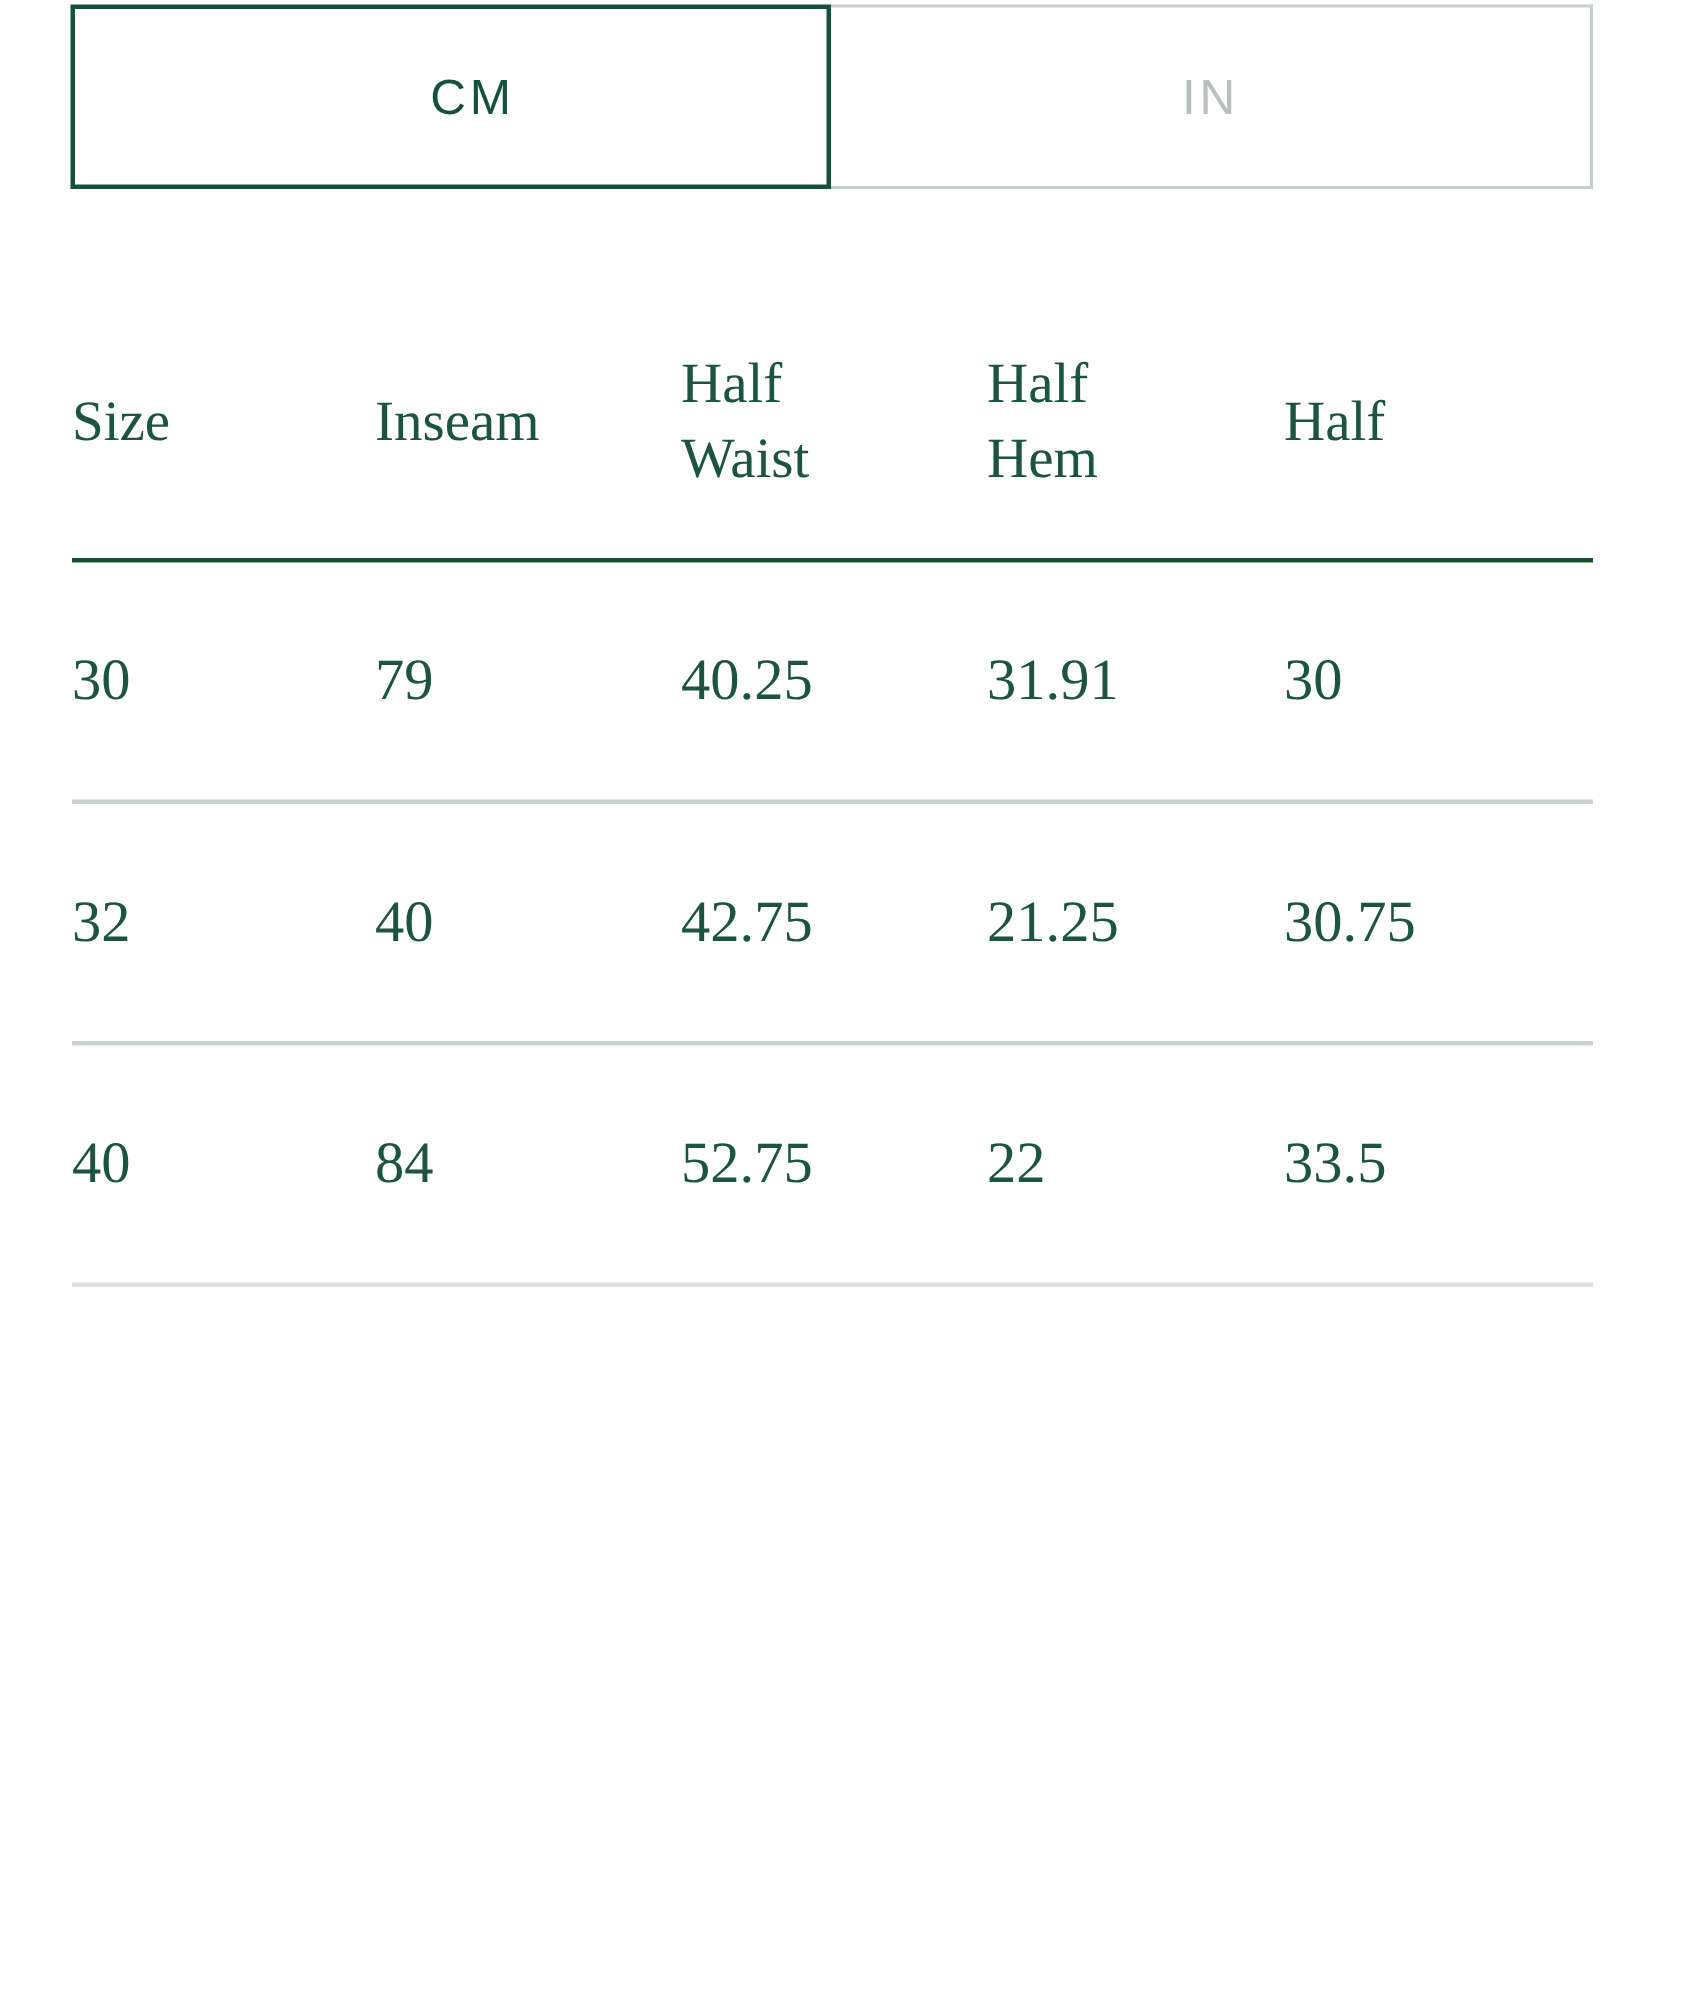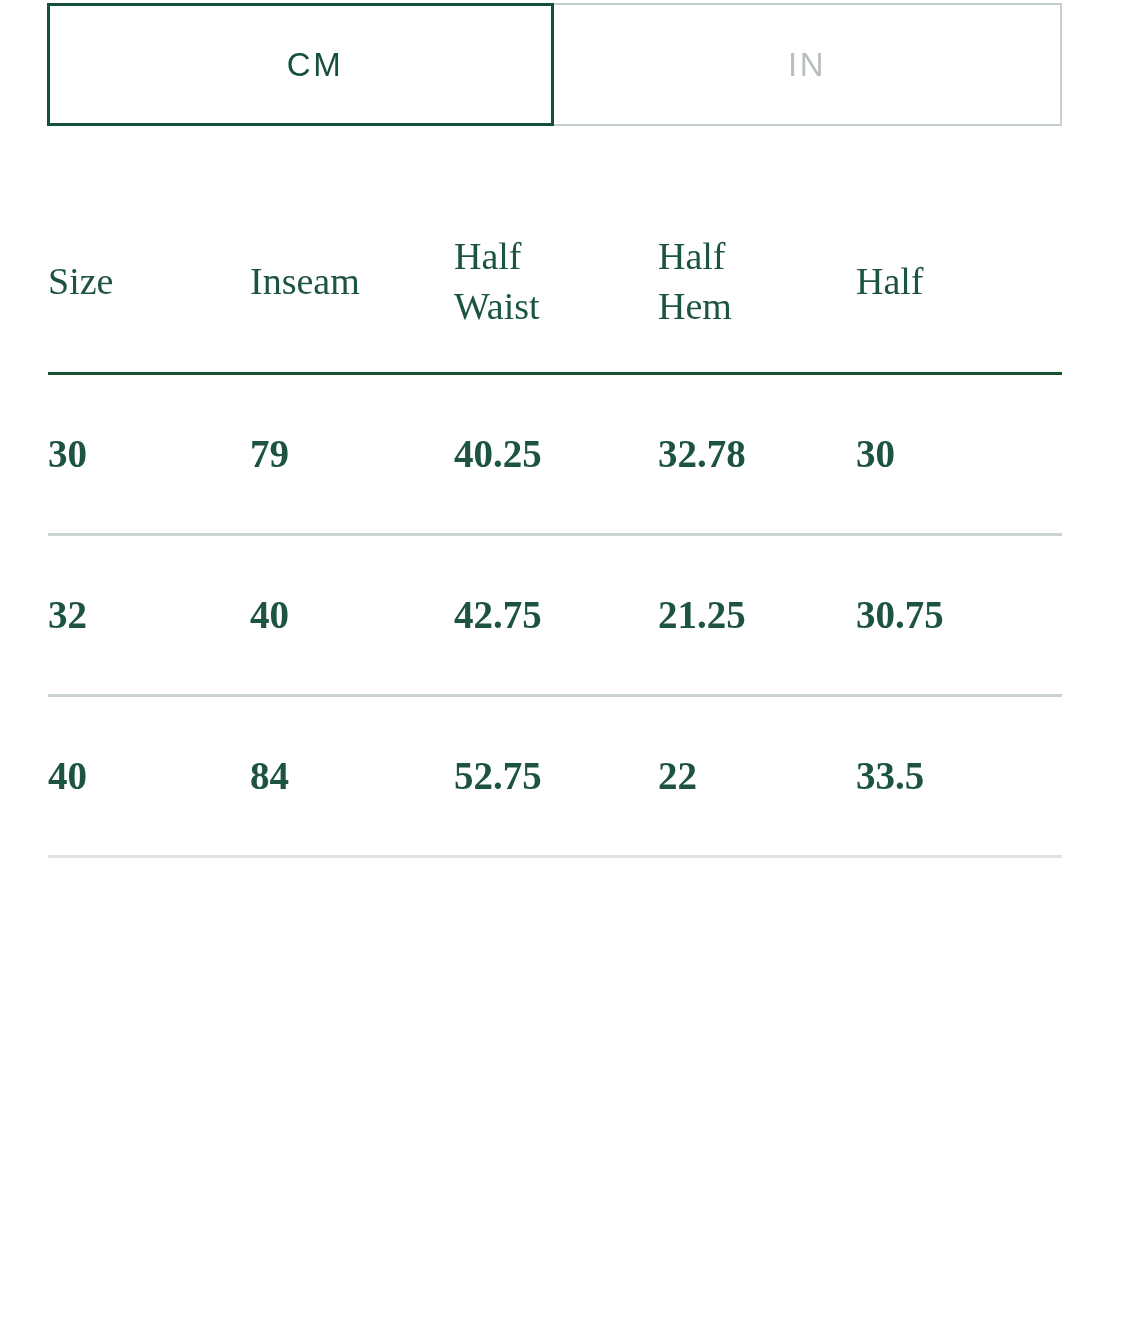--- a/index.html
+++ b/index.html
@@ -72,21 +72,20 @@
     font-weight: normal;
     line-height: 1.32;
     padding-bottom: 6px;
     vertical-align: middle;
   }
   .size-table thead tr {
     border-bottom: 3px solid #14532d;
   }
   .size-table tbody tr {
     border-bottom: 3px solid #c9d2ce;
-    font-weight: bold;
   }
   .size-table tbody tr:last-child {
     border-bottom: 3px solid #dfe2e1;
   }
   .size-table tbody td {
     height: 158px;
     font-size: 39px;
     line-height: 1.1;
   }
 
@@ -138,21 +137,21 @@
       <th>
         <span class="hdr-line">Half</span>
       </th>
     </tr>
   </thead>
   <tbody>
     <tr>
       <td>30</td>
       <td>79</td>
       <td>40.25</td>
-      <td>32.78</td>
+      <td>31.91</td>
       <td>30</td>
     </tr>
     <tr>
       <td>32</td>
       <td>40</td>
       <td>42.75</td>
       <td>21.25</td>
       <td>30.75</td>
     </tr>
     <tr>

